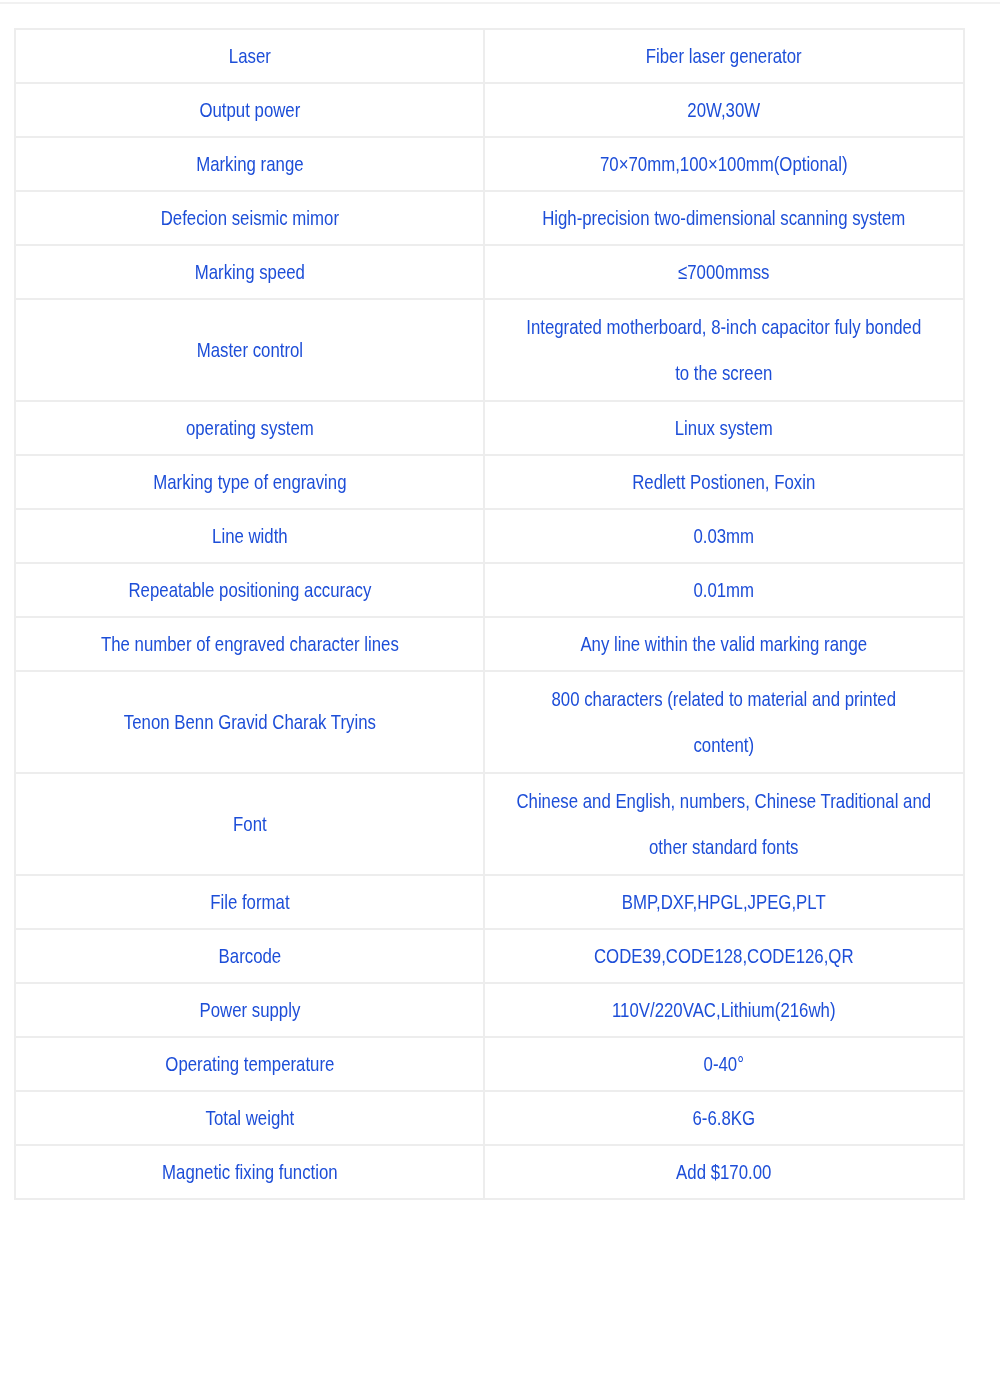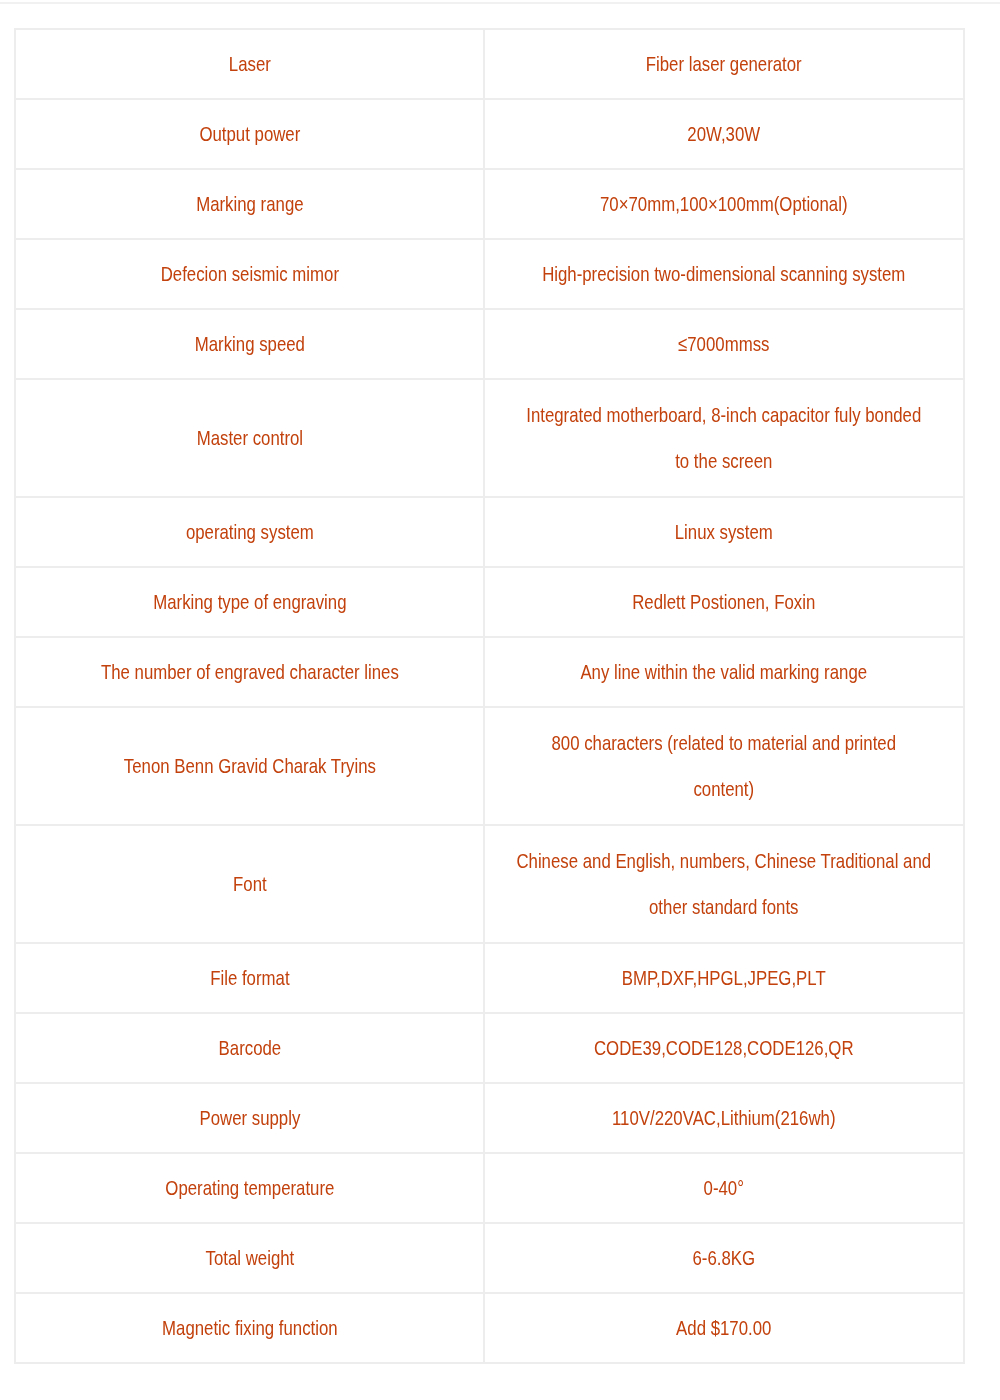--- a/index.html
+++ b/index.html
@@ -28,26 +28,26 @@
     left: 14px;
     width: 949px;
     border-collapse: collapse;
     table-layout: fixed;
   }
   col.label-col { width: 469px; }
   col.value-col { width: 480px; }
   td {
     border: 2px solid #ededed;
     height: 52px;
-    padding: 8px;
+    padding: 0;
     vertical-align: middle;
     text-align: center;
     font-size: 21px;
     line-height: 46px;
-    color: #c2410c;
+    color: #1d4ed8;
     font-weight: 400;
     overflow: hidden;
   }
   tr.tall td { height: 100px; }
   
   .cnd {
     display: block;
     width: 125%;
     margin-left: -12.5%;
     transform: scaleX(0.8);
@@ -127,20 +127,36 @@
       <tr>
         <td>
           <div class="cnd">Marking type of engraving</div>
         </td>
         <td>
           <div class="cnd">Redlett Postionen, Foxin</div>
         </td>
       </tr>
       <tr>
         <td>
+          <div class="cnd">Line width</div>
+        </td>
+        <td>
+          <div class="cnd">0.03mm</div>
+        </td>
+      </tr>
+      <tr>
+        <td>
+          <div class="cnd">Repeatable positioning accuracy</div>
+        </td>
+        <td>
+          <div class="cnd">0.01mm</div>
+        </td>
+      </tr>
+      <tr>
+        <td>
           <div class="cnd">The number of engraved character lines</div>
         </td>
         <td>
           <div class="cnd">Any line within the valid marking range</div>
         </td>
       </tr>
       <tr class="tall">
         <td>
           <div class="cnd">Tenon Benn Gravid Charak Tryins</div>
         </td>

